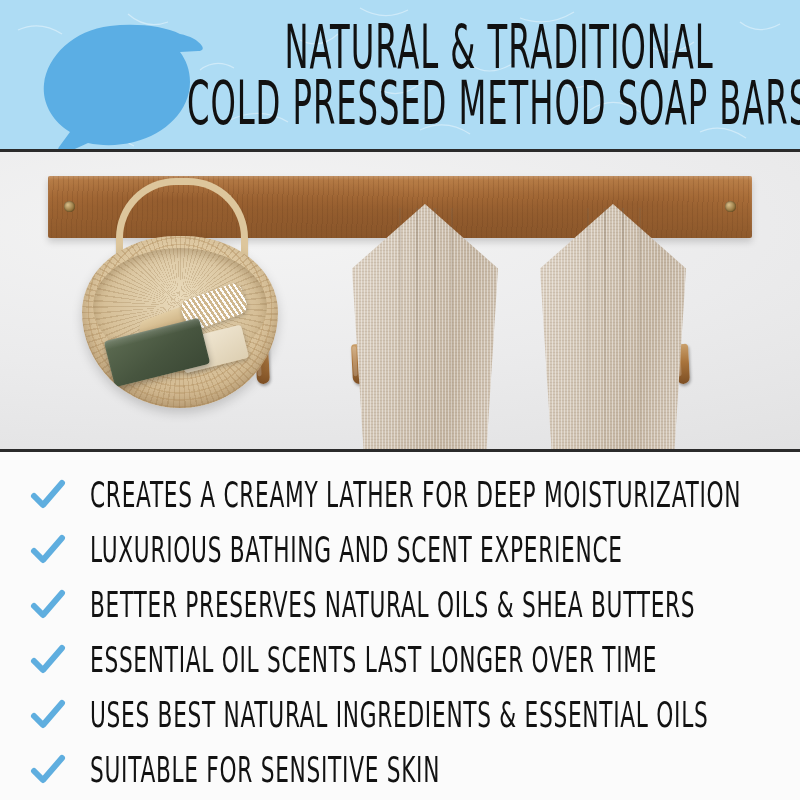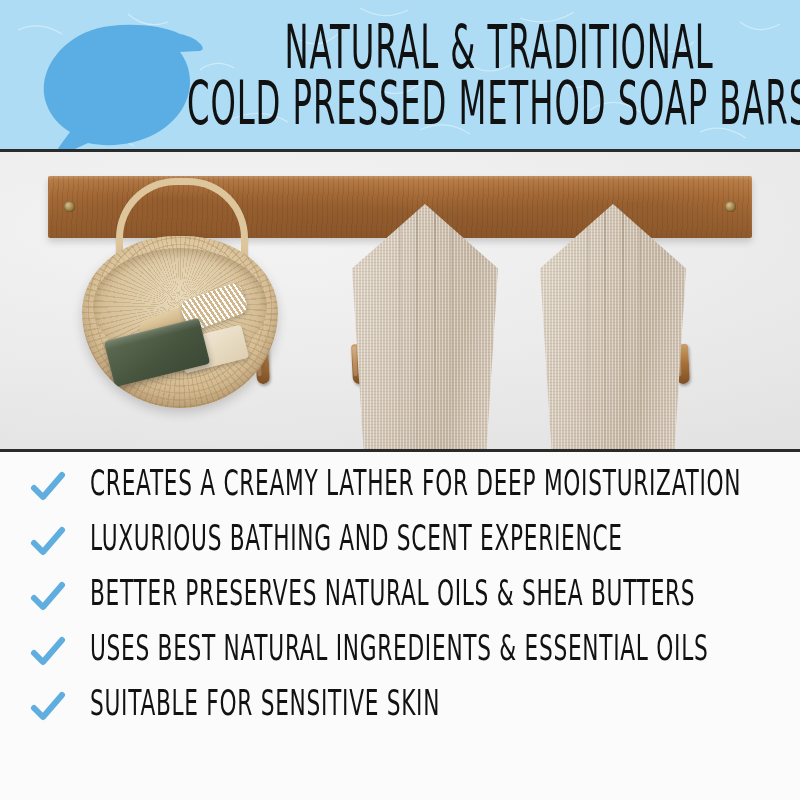--- a/index.html
+++ b/index.html
@@ -290,20 +290,21 @@
     left: 0;
     top: 455px;
     width: 800px;
     height: 345px;
     background: #fbfbfb;
     padding: 12px 0 0 0;
     box-sizing: border-box;
   }
   .benefit {
     display: flex;
+    align-items: center;
     height: 55px;
     padding-left: 28px;
   }
   .check-icon {
     flex: 0 0 auto;
     width: 40px;
     height: 40px;
     margin-right: 22px;
   }
   .benefit-text {
@@ -426,20 +427,26 @@
       <span class="benefit-text">LUXURIOUS BATHING AND SCENT EXPERIENCE</span>
     </div>
 
     <div class="benefit">
       <svg class="check-icon" viewBox="0 0 40 40">
         <path d="M6 21 L15 30 L34 8" fill="none" stroke="#5FAEDF" stroke-width="6" stroke-linecap="round" stroke-linejoin="round"></path>
       </svg>
       <span class="benefit-text">BETTER PRESERVES NATURAL OILS &amp; SHEA BUTTERS</span>
     </div>
 
+    <div class="benefit">
+      <svg class="check-icon" viewBox="0 0 40 40">
+        <path d="M6 21 L15 30 L34 8" fill="none" stroke="#5FAEDF" stroke-width="6" stroke-linecap="round" stroke-linejoin="round"></path>
+      </svg>
+      <span class="benefit-text">ESSENTIAL OIL SCENTS LAST LONGER OVER TIME</span>
+    </div>
 
     <div class="benefit">
       <svg class="check-icon" viewBox="0 0 40 40">
         <path d="M6 21 L15 30 L34 8" fill="none" stroke="#5FAEDF" stroke-width="6" stroke-linecap="round" stroke-linejoin="round"></path>
       </svg>
       <span class="benefit-text">USES BEST NATURAL INGREDIENTS &amp; ESSENTIAL OILS</span>
     </div>
 
     <div class="benefit">
       <svg class="check-icon" viewBox="0 0 40 40">

